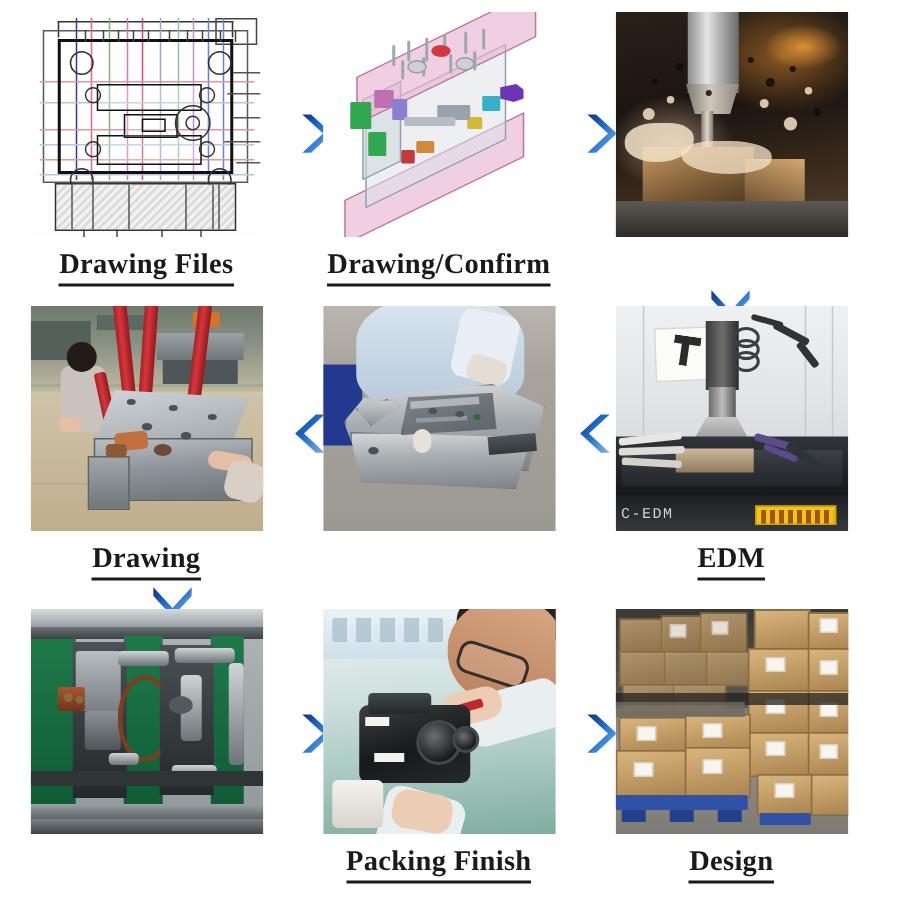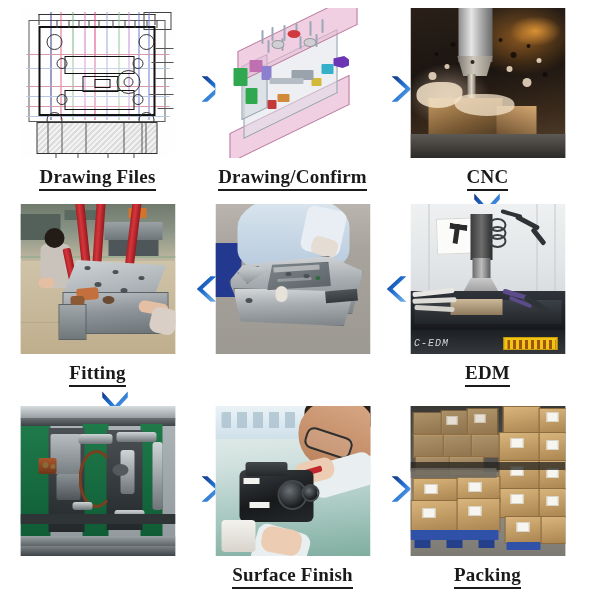--- a/index.html
+++ b/index.html
@@ -129,21 +129,21 @@
   .pol .block{position:absolute;
     background:linear-gradient(178deg,#d4d7d9 0%,#a9aeb2 42%,#7e8488 100%);
     border:1px solid #6e7478;}
   .pol .pocket{position:absolute;
     background:linear-gradient(160deg,#7d858a,#5c6368);border:1px solid #565c60;}
   .pol .shine{position:absolute;background:rgba(255,255,255,.45);}
   .pol .dot{position:absolute;border-radius:50%;background:#4b5256;}
 
   
   .edm{position:relative;width:100%;height:100%;
-    background:linear-gradient(180deg,#eef0f1 0%,#e3e6e8 38%,#c9cdd0 100%);font-style:italic;}
+    background:linear-gradient(180deg,#eef0f1 0%,#e3e6e8 38%,#c9cdd0 100%);}
   .edm .wallline{position:absolute;top:0;bottom:40%;width:1px;background:#c4c9cc;}
   .edm .paper{position:absolute;left:26px;top:14px;width:44px;height:34px;
     background:#fbfbfa;border:1px solid #d7d7d4;transform:rotate(-2deg);}
   .edm .glyph{position:absolute;left:38px;top:20px;width:18px;height:20px;
     background:#2b2b2b;clip-path:polygon(0 0,100% 0,100% 28%,58% 28%,58% 100%,30% 100%,30% 28%,0 28%);
     transform:rotate(8deg);}
   .edm .head{position:absolute;left:60px;top:10px;width:22px;height:46px;
     background:linear-gradient(90deg,#3a3a3a,#6e6e6e 50%,#2b2b2b);}
   .edm .ram{position:absolute;left:62px;top:54px;width:18px;height:22px;
     background:linear-gradient(90deg,#6b6b6b,#bdbdbd,#5a5a5a);}
@@ -397,23 +397,20 @@
         <div class="splash" style="left:126px;top:50px;width:5px;height:5px;"></div>
         <div class="chip" style="left:24px;top:44px;width:4px;height:4px;"></div>
         <div class="chip" style="left:40px;top:34px;width:5px;height:5px;"></div>
         <div class="chip" style="left:88px;top:30px;width:4px;height:4px;"></div>
         <div class="chip" style="left:100px;top:44px;width:6px;height:6px;"></div>
         <div class="chip" style="left:116px;top:36px;width:4px;height:4px;"></div>
         <div class="chip" style="left:60px;top:52px;width:4px;height:4px;"></div>
         <div class="chip" style="left:132px;top:64px;width:5px;height:5px;"></div>
       </div>
     </div>
-    <div class="caption">
-      <span>CNC</span>
-    </div>
   </div>
 
   <div class="arrow" style="left:470px;top:184px;">
     <svg viewBox="0 0 32 32">
         <path d="M4 9 L16 22 L28 9 L28 14.5 L16 27.5 L4 14.5 Z" fill="url(#chevGrad)"></path>
       </svg>
   </div>
 
   <div class="cell r2 c1">
     <div class="thumb">
@@ -449,21 +446,21 @@
         <div class="hole" style="left:100px;top:84px;width:7px;height:5px;"></div>
         <div class="copper" style="left:56px;top:84px;width:22px;height:12px;transform:rotate(-6deg);"></div>
         <div class="copper" style="left:50px;top:92px;width:14px;height:9px;background:#8d5a36;"></div>
         <div class="hole" style="left:82px;top:92px;width:12px;height:8px;border-radius:50%;background:#6b4a36;"></div>
 
         <div class="hand" style="left:118px;top:98px;width:30px;height:12px;transform:rotate(10deg);"></div>
         <div class="hand" style="left:130px;top:104px;width:26px;height:26px;background:#d9cfc6;border-radius:8px;transform:rotate(14deg);"></div>
       </div>
     </div>
     <div class="caption">
-      <span>Fitting</span>
+      <span>Drawing</span>
     </div>
   </div>
 
   <div class="arrow" style="left:192px;top:272px;">
     <svg viewBox="0 0 32 32">
         <path d="M23 4 L10 16 L23 28 L17.5 28 L4.5 16 L17.5 4 Z" fill="url(#chevGrad)"></path>
       </svg>
   </div>
 
   <div class="cell r2 c2">
@@ -605,21 +602,21 @@
         <div class="lens" style="left:62px;top:74px;width:26px;height:26px;"></div>
         <div class="lens" style="left:86px;top:78px;width:14px;height:14px;"></div>
         <div class="label" style="left:28px;top:72px;width:16px;height:6px;"></div>
         <div class="label" style="left:34px;top:96px;width:20px;height:6px;"></div>
         <div class="sleeve" style="left:38px;bottom:-16px;width:54px;height:44px;transform:rotate(16deg);"></div>
         <div class="hand" style="left:46px;bottom:2px;width:40px;height:26px;transform:rotate(10deg);"></div>
         <div class="tape"></div>
       </div>
     </div>
     <div class="caption">
-      <span>Surface Finish</span>
+      <span>Packing Finish</span>
     </div>
   </div>
 
   <div class="arrow" style="left:382px;top:472px;">
     <svg viewBox="0 0 32 32">
         <path d="M9 4 L22 16 L9 28 L14.5 28 L27.5 16 L14.5 4 Z" fill="url(#chevGrad)"></path>
       </svg>
   </div>
 
   <div class="cell r3 c3">
@@ -671,17 +668,17 @@
         <div class="palletb" style="left:4px;top:134px;width:16px;height:8px;"></div>
         <div class="palletb" style="left:36px;top:134px;width:16px;height:8px;"></div>
         <div class="palletb" style="left:68px;top:134px;width:16px;height:8px;"></div>
         <div class="pallet" style="left:96px;top:136px;width:34px;height:8px;"></div>
 
         <div class="wall" style="left:0;right:0;top:56px;height:8px;background:#23211e;opacity:.75;"></div>
         <div class="box" style="left:0;top:62px;width:86px;height:10px;background:#6e6a63;border:0;opacity:.8;"></div>
       </div>
     </div>
     <div class="caption">
-      <span>Packing</span>
+      <span>Design</span>
     </div>
   </div>
 
 </div>
 
 </body></html>

